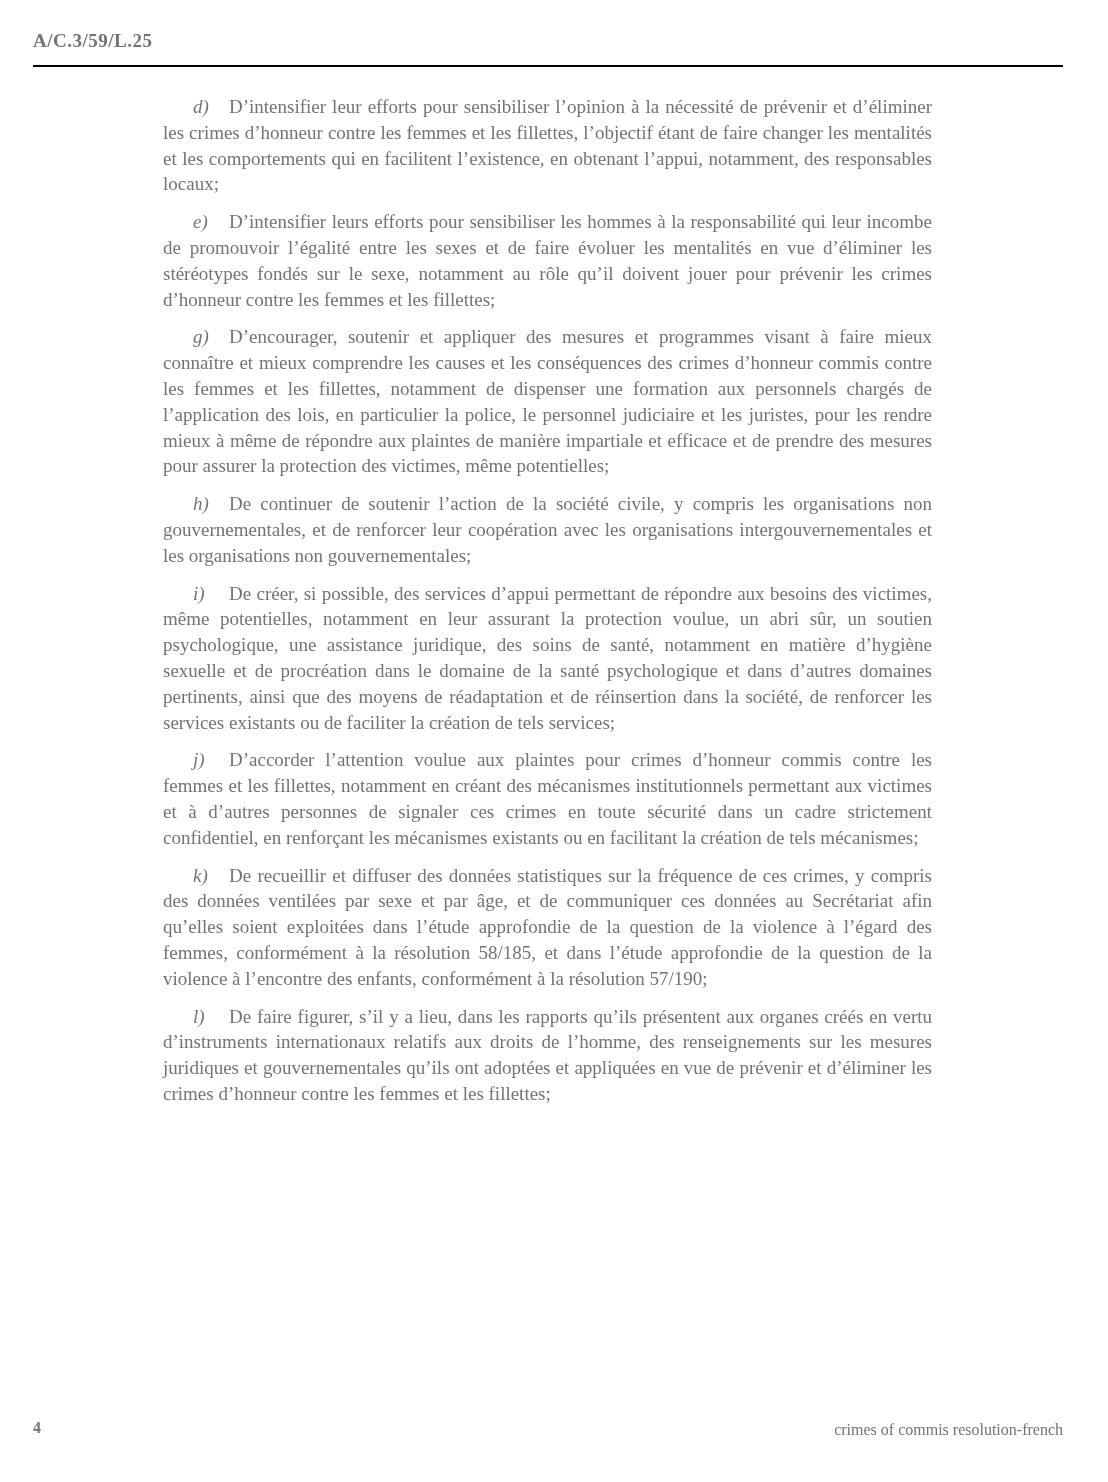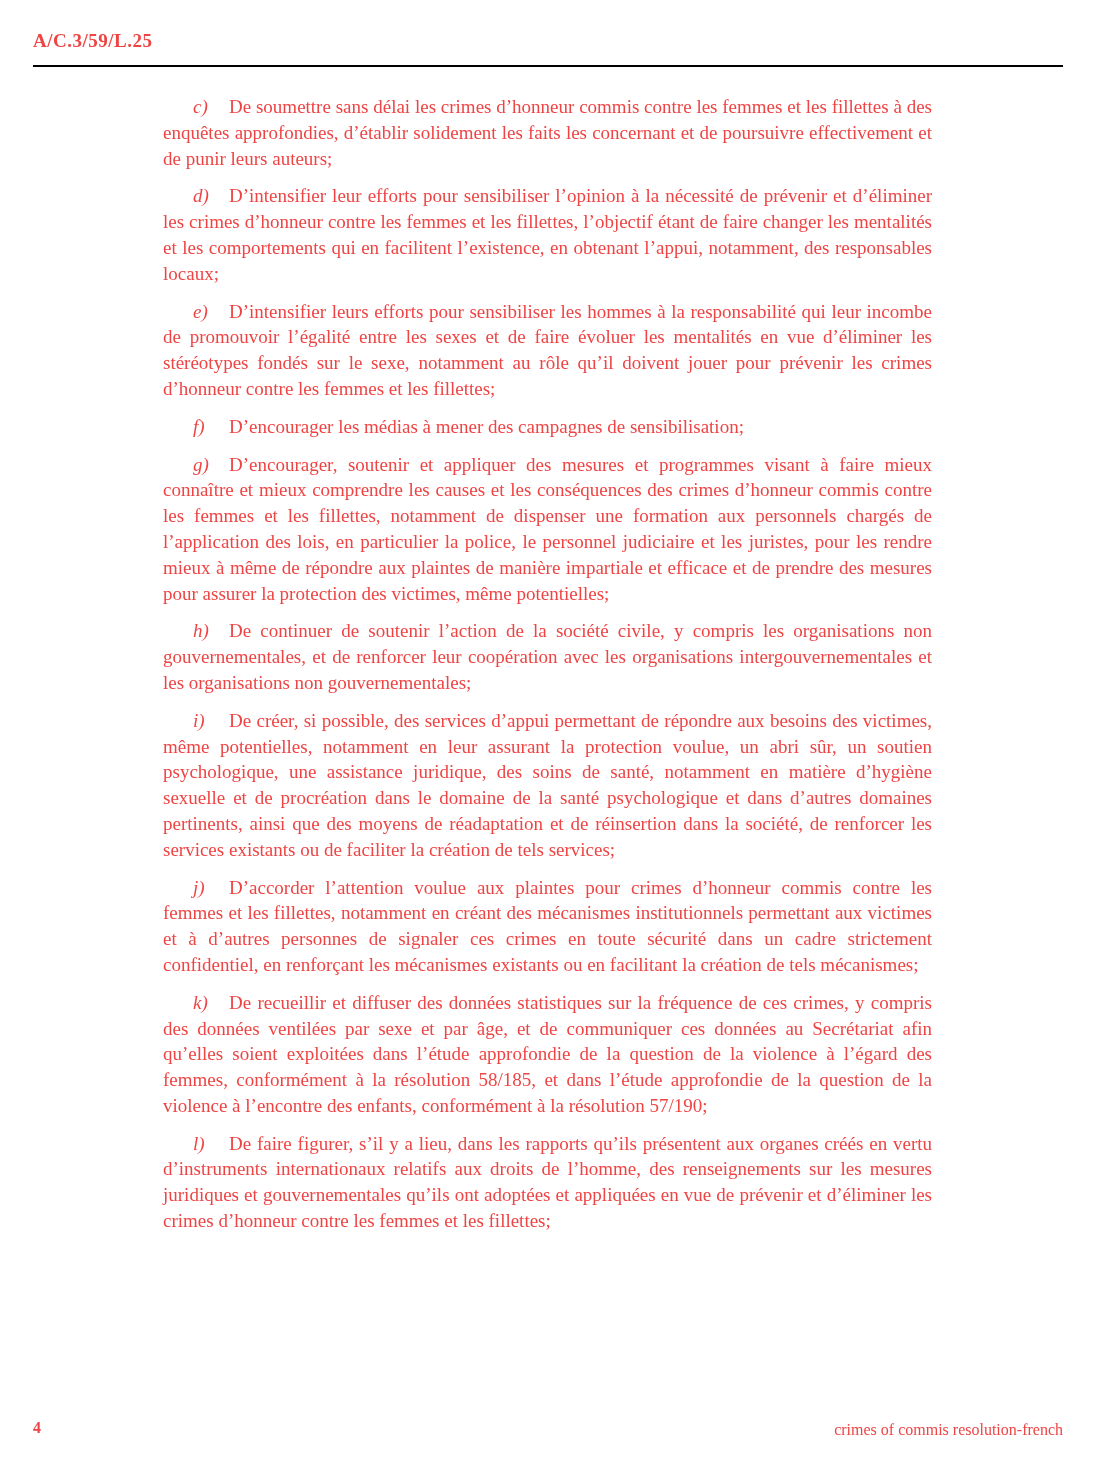--- a/index.html
+++ b/index.html
@@ -5,21 +5,21 @@
   html, body {
     margin: 0;
     padding: 0;
     background: #e8e8e8;
   }
   .page {
     position: relative;
     width: 1108px;
     height: 1482px;
     background: #ffffff;
-    color: #ef4444;
+    color: #737373;
     font-family: "Liberation Serif", "DejaVu Serif", serif;
     overflow: hidden;
     margin: 0 auto;
   }
   .doc-header {
     position: absolute;
     top: 30px;
     left: 33px;
     right: 45px;
   }
@@ -83,24 +83,22 @@
 <body>
 
 <div class="page">
 
   <div class="doc-header">
     <div class="doc-symbol">A/C.3/59/L.25</div>
     <hr class="header-rule">
   </div>
 
   <div class="doc-body">
-    <p class="para"><span class="label">c)</span><span class="ptext">De soumettre sans délai les crimes d’honneur commis contre les femmes et les fillettes à des enquêtes approfondies, d’établir solidement les faits les concernant et de poursuivre effectivement et de punir leurs auteurs;</span></p>
     <p class="para"><span class="label">d)</span><span class="ptext">D’intensifier leur efforts pour sensibiliser l’opinion à la nécessité de prévenir et d’éliminer les crimes d’honneur contre les femmes et les fillettes, l’objectif étant de faire changer les mentalités et les comportements qui en facilitent l’existence, en obtenant l’appui, notamment, des responsables locaux;</span></p>
     <p class="para"><span class="label">e)</span><span class="ptext">D’intensifier leurs efforts pour sensibiliser les hommes à la responsabilité qui leur incombe de promouvoir l’égalité entre les sexes et de faire évoluer les mentalités en vue d’éliminer les stéréotypes fondés sur le sexe, notamment au rôle qu’il doivent jouer pour prévenir les crimes d’honneur contre les femmes et les fillettes;</span></p>
-    <p class="para"><span class="label">f)</span><span class="ptext">D’encourager les médias à mener des campagnes de sensibilisation;</span></p>
     <p class="para"><span class="label">g)</span><span class="ptext">D’encourager, soutenir et appliquer des mesures et programmes visant à faire mieux connaître et mieux comprendre les causes et les conséquences des crimes d’honneur commis contre les femmes et les fillettes, notamment de dispenser une formation aux personnels chargés de l’application des lois, en particulier la police, le personnel judiciaire et les juristes, pour les rendre mieux à même de répondre aux plaintes de manière impartiale et efficace et de prendre des mesures pour assurer la protection des victimes, même potentielles;</span></p>
     <p class="para"><span class="label">h)</span><span class="ptext">De continuer de soutenir l’action de la société civile, y compris les organisations non gouvernementales, et de renforcer leur coopération avec les organisations intergouvernementales et les organisations non gouvernementales;</span></p>
     <p class="para"><span class="label">i)</span><span class="ptext">De créer, si possible, des services d’appui permettant de répondre aux besoins des victimes, même potentielles, notamment en leur assurant la protection voulue, un abri sûr, un soutien psychologique, une assistance juridique, des soins de santé, notamment en matière d’hygiène sexuelle et de procréation dans le domaine de la santé psychologique et dans d’autres domaines pertinents, ainsi que des moyens de réadaptation et de réinsertion dans la société, de renforcer les services existants ou de faciliter la création de tels services;</span></p>
     <p class="para"><span class="label">j)</span><span class="ptext">D’accorder l’attention voulue aux plaintes pour crimes d’honneur commis contre les femmes et les fillettes, notamment en créant des mécanismes institutionnels permettant aux victimes et à d’autres personnes de signaler ces crimes en toute sécurité dans un cadre strictement confidentiel, en renforçant les mécanismes existants ou en facilitant la création de tels mécanismes;</span></p>
     <p class="para"><span class="label">k)</span><span class="ptext">De recueillir et diffuser des données statistiques sur la fréquence de ces crimes, y compris des données ventilées par sexe et par âge, et de communiquer ces données au Secrétariat afin qu’elles soient exploitées dans l’étude approfondie de la question de la violence à l’égard des femmes, conformément à la résolution 58/185, et dans l’étude approfondie de la question de la violence à l’encontre des enfants, conformément à la résolution 57/190;</span></p>
     <p class="para"><span class="label">l)</span><span class="ptext">De faire figurer, s’il y a lieu, dans les rapports qu’ils présentent aux organes créés en vertu d’instruments internationaux relatifs aux droits de l’homme, des renseignements sur les mesures juridiques et gouvernementales qu’ils ont adoptées et appliquées en vue de prévenir et d’éliminer les crimes d’honneur contre les femmes et les fillettes;</span></p>
   </div>
 
   <div class="doc-footer">
     <span class="page-number">4</span>

